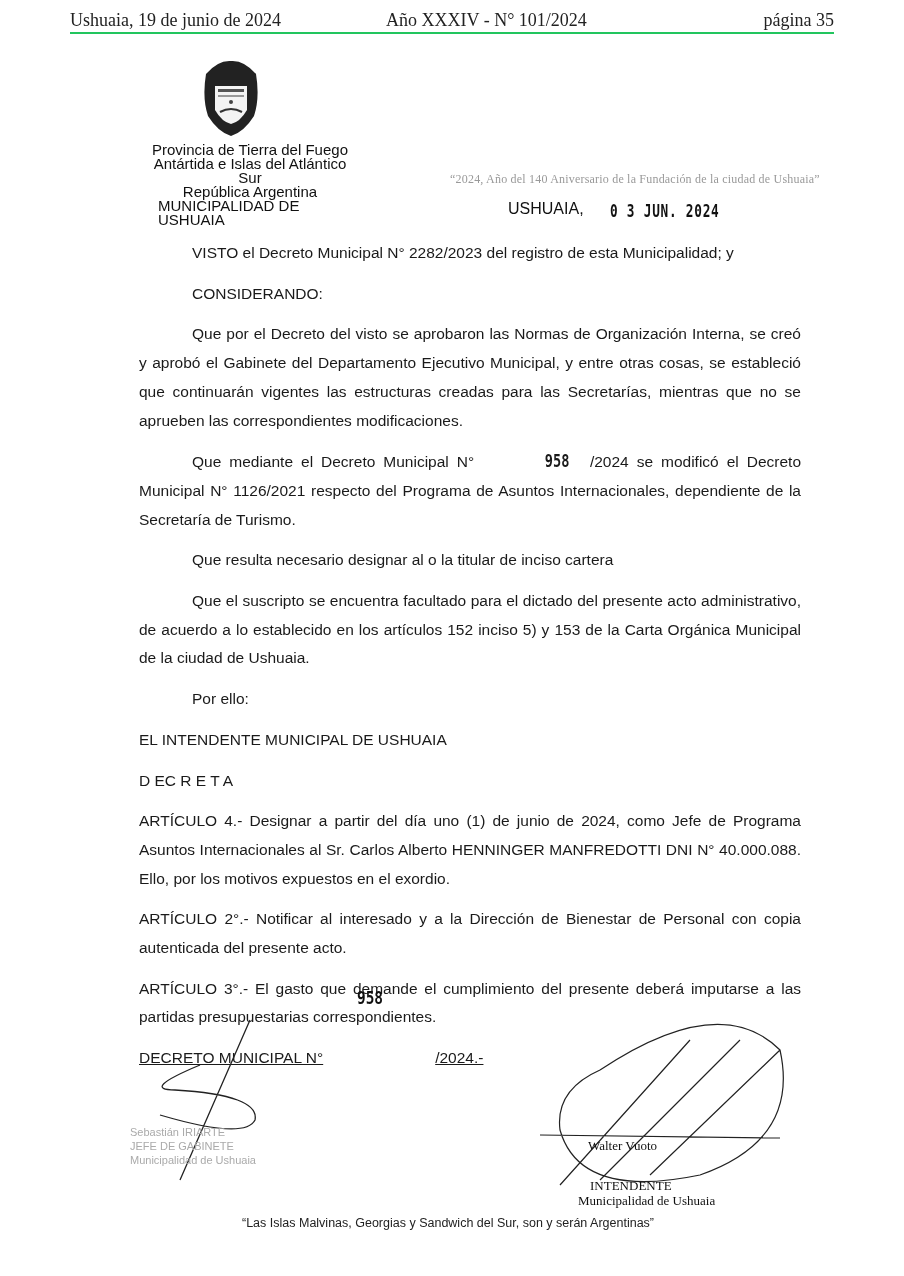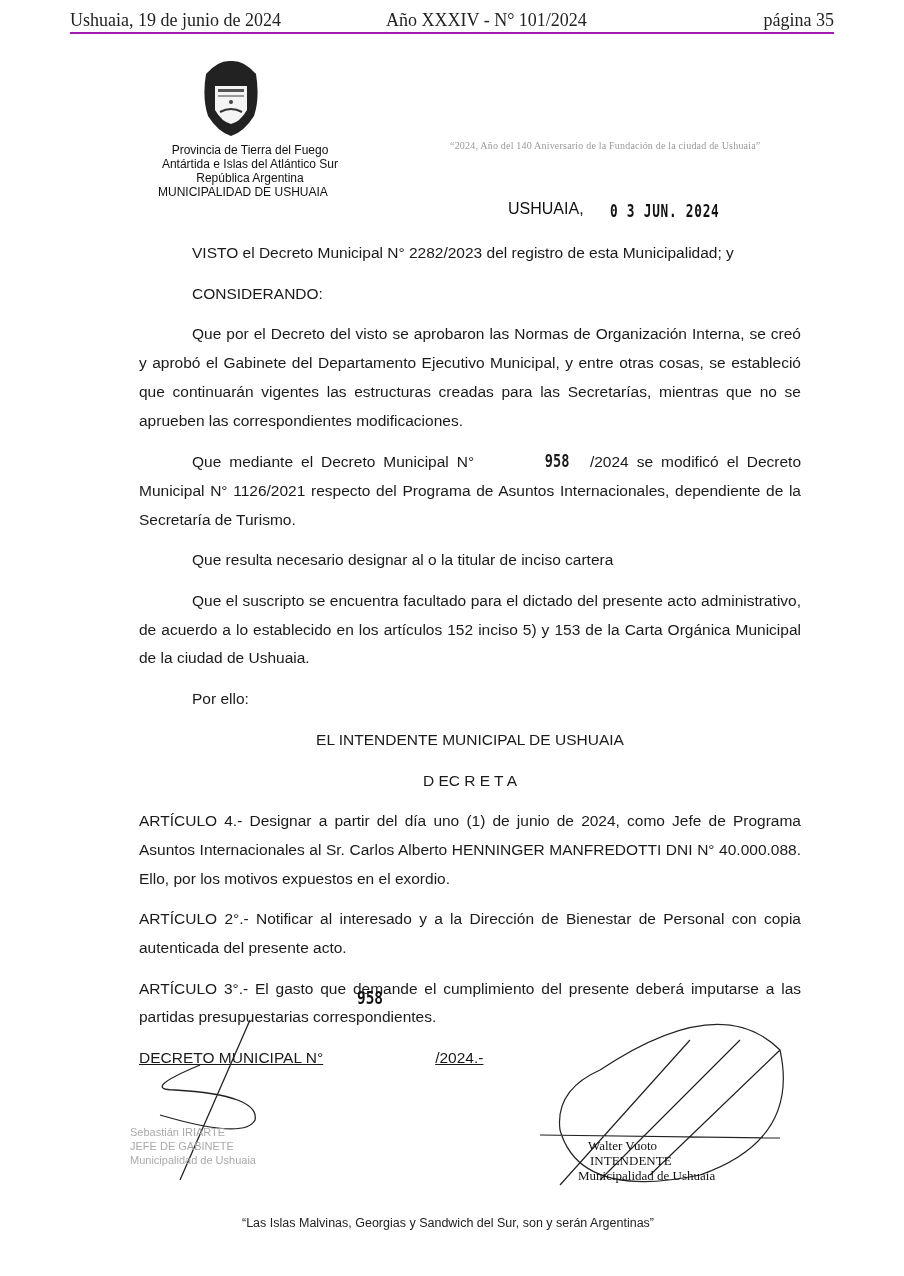--- a/index.html
+++ b/index.html
@@ -1,52 +1,52 @@
 <!DOCTYPE html>
 <html><head>
 <meta charset="utf-8">
 <style>
   html, body { margin: 0; padding: 0; background: #ffffff; }
   body { width: 904px; height: 1276px; position: relative; overflow: hidden; color: #111; }
   .running-head {
     position: absolute; left: 70px; top: 8px; width: 764px; height: 24px;
-    border-bottom: 2px solid #a21caf;
+    border-bottom: 2px solid #22c55e;
     font-family: "Liberation Serif", serif; font-size: 18px; color: #222;
   }
   .running-head span { position: absolute; top: 2px; }
   .rh-left { left: 0; }
   .rh-center { left: 316px; }
   .rh-right { right: 0; }
   .crest { position: absolute; left: 198px; top: 58px; width: 66px; height: 80px; }
   .letterhead {
     position: absolute; left: 140px; top: 143px; width: 220px;
-    font-family: "Liberation Sans", sans-serif; font-size: 12px; line-height: 14px;
+    font-family: "Liberation Sans", sans-serif; font-size: 15px; line-height: 14px;
     text-align: center; color: #111;
   }
   .letterhead div:last-child { text-align: left; padding-left: 18px; }
   .anniv {
-    position: absolute; left: 450px; top: 140px;
-    font-family: "Liberation Serif", serif; font-size: 10px; color: #999; letter-spacing: 0.2px;
+    position: absolute; left: 450px; top: 172px;
+    font-family: "Liberation Serif", serif; font-size: 12px; color: #999; letter-spacing: 0.2px;
   }
   .place-date { position: absolute; left: 508px; top: 200px; font-family: "Liberation Sans", sans-serif; font-size: 16px; }
   .stamp-date { position: absolute; left: 610px; top: 201px; font-family: "DejaVu Sans Mono", monospace; font-size: 17px; font-weight: bold; transform: scaleX(0.75); transform-origin: left; letter-spacing: 1px; }
   .body-text {
     position: absolute; left: 127px; top: 227px; width: 686px;
     font-family: "Liberation Sans", sans-serif; font-size: 15.5px; line-height: 28.7px; color: #1a1a1a;
     text-align: justify;
   }
   .body-text p { margin: 12px; }
   .indent { text-indent: 53px; }
-  .center { text-align: center; }
+  .center { }
   .stamp-num { font-family: "DejaVu Sans Mono", monospace; font-weight: bold; font-size: 17px; display: inline-block; transform: scaleX(0.8); margin: 0 12px 0 20px; }
   .decreto-line { text-decoration: underline; margin-top: 2px; }
   .decreto-num { position: absolute; left: 357px; top: 987px; font-family: "DejaVu Sans Mono", monospace; font-weight: bold; font-size: 18px; transform: scaleX(0.8); transform-origin: left; }
   .sig-left { position: absolute; left: 130px; top: 1125px; font-family: "Liberation Sans", sans-serif; font-size: 11px; line-height: 14px; color: #aaa; }
   .sig-right { position: absolute; left: 588px; top: 1138px; font-family: Liberation Serif, serif; font-size: 13px; line-height: 15px; color: #111; }
-  .sig-right div:nth-child(2) { padding-left: 2px; }
+  .sig-right div:nth-child(2) { padding-left: 2px; margin-top: 25px; }
   .sig-right div:nth-child(3) { margin-left: -10px; }
   .footer-quote { position: absolute; left: 242px; top: 1186px; font-family: "Liberation Sans", sans-serif; font-size: 12.5px; color: #222; margin-top: 30px; }
   svg.scribble { position: absolute; left: 0; top: 0; }
 </style>
 </head>
 <body>
 
 <div class="running-head">
   <span class="rh-left">Ushuaia, 19 de junio de 2024</span>
   <span class="rh-center">Año XXXIV - N° 101/2024</span>

